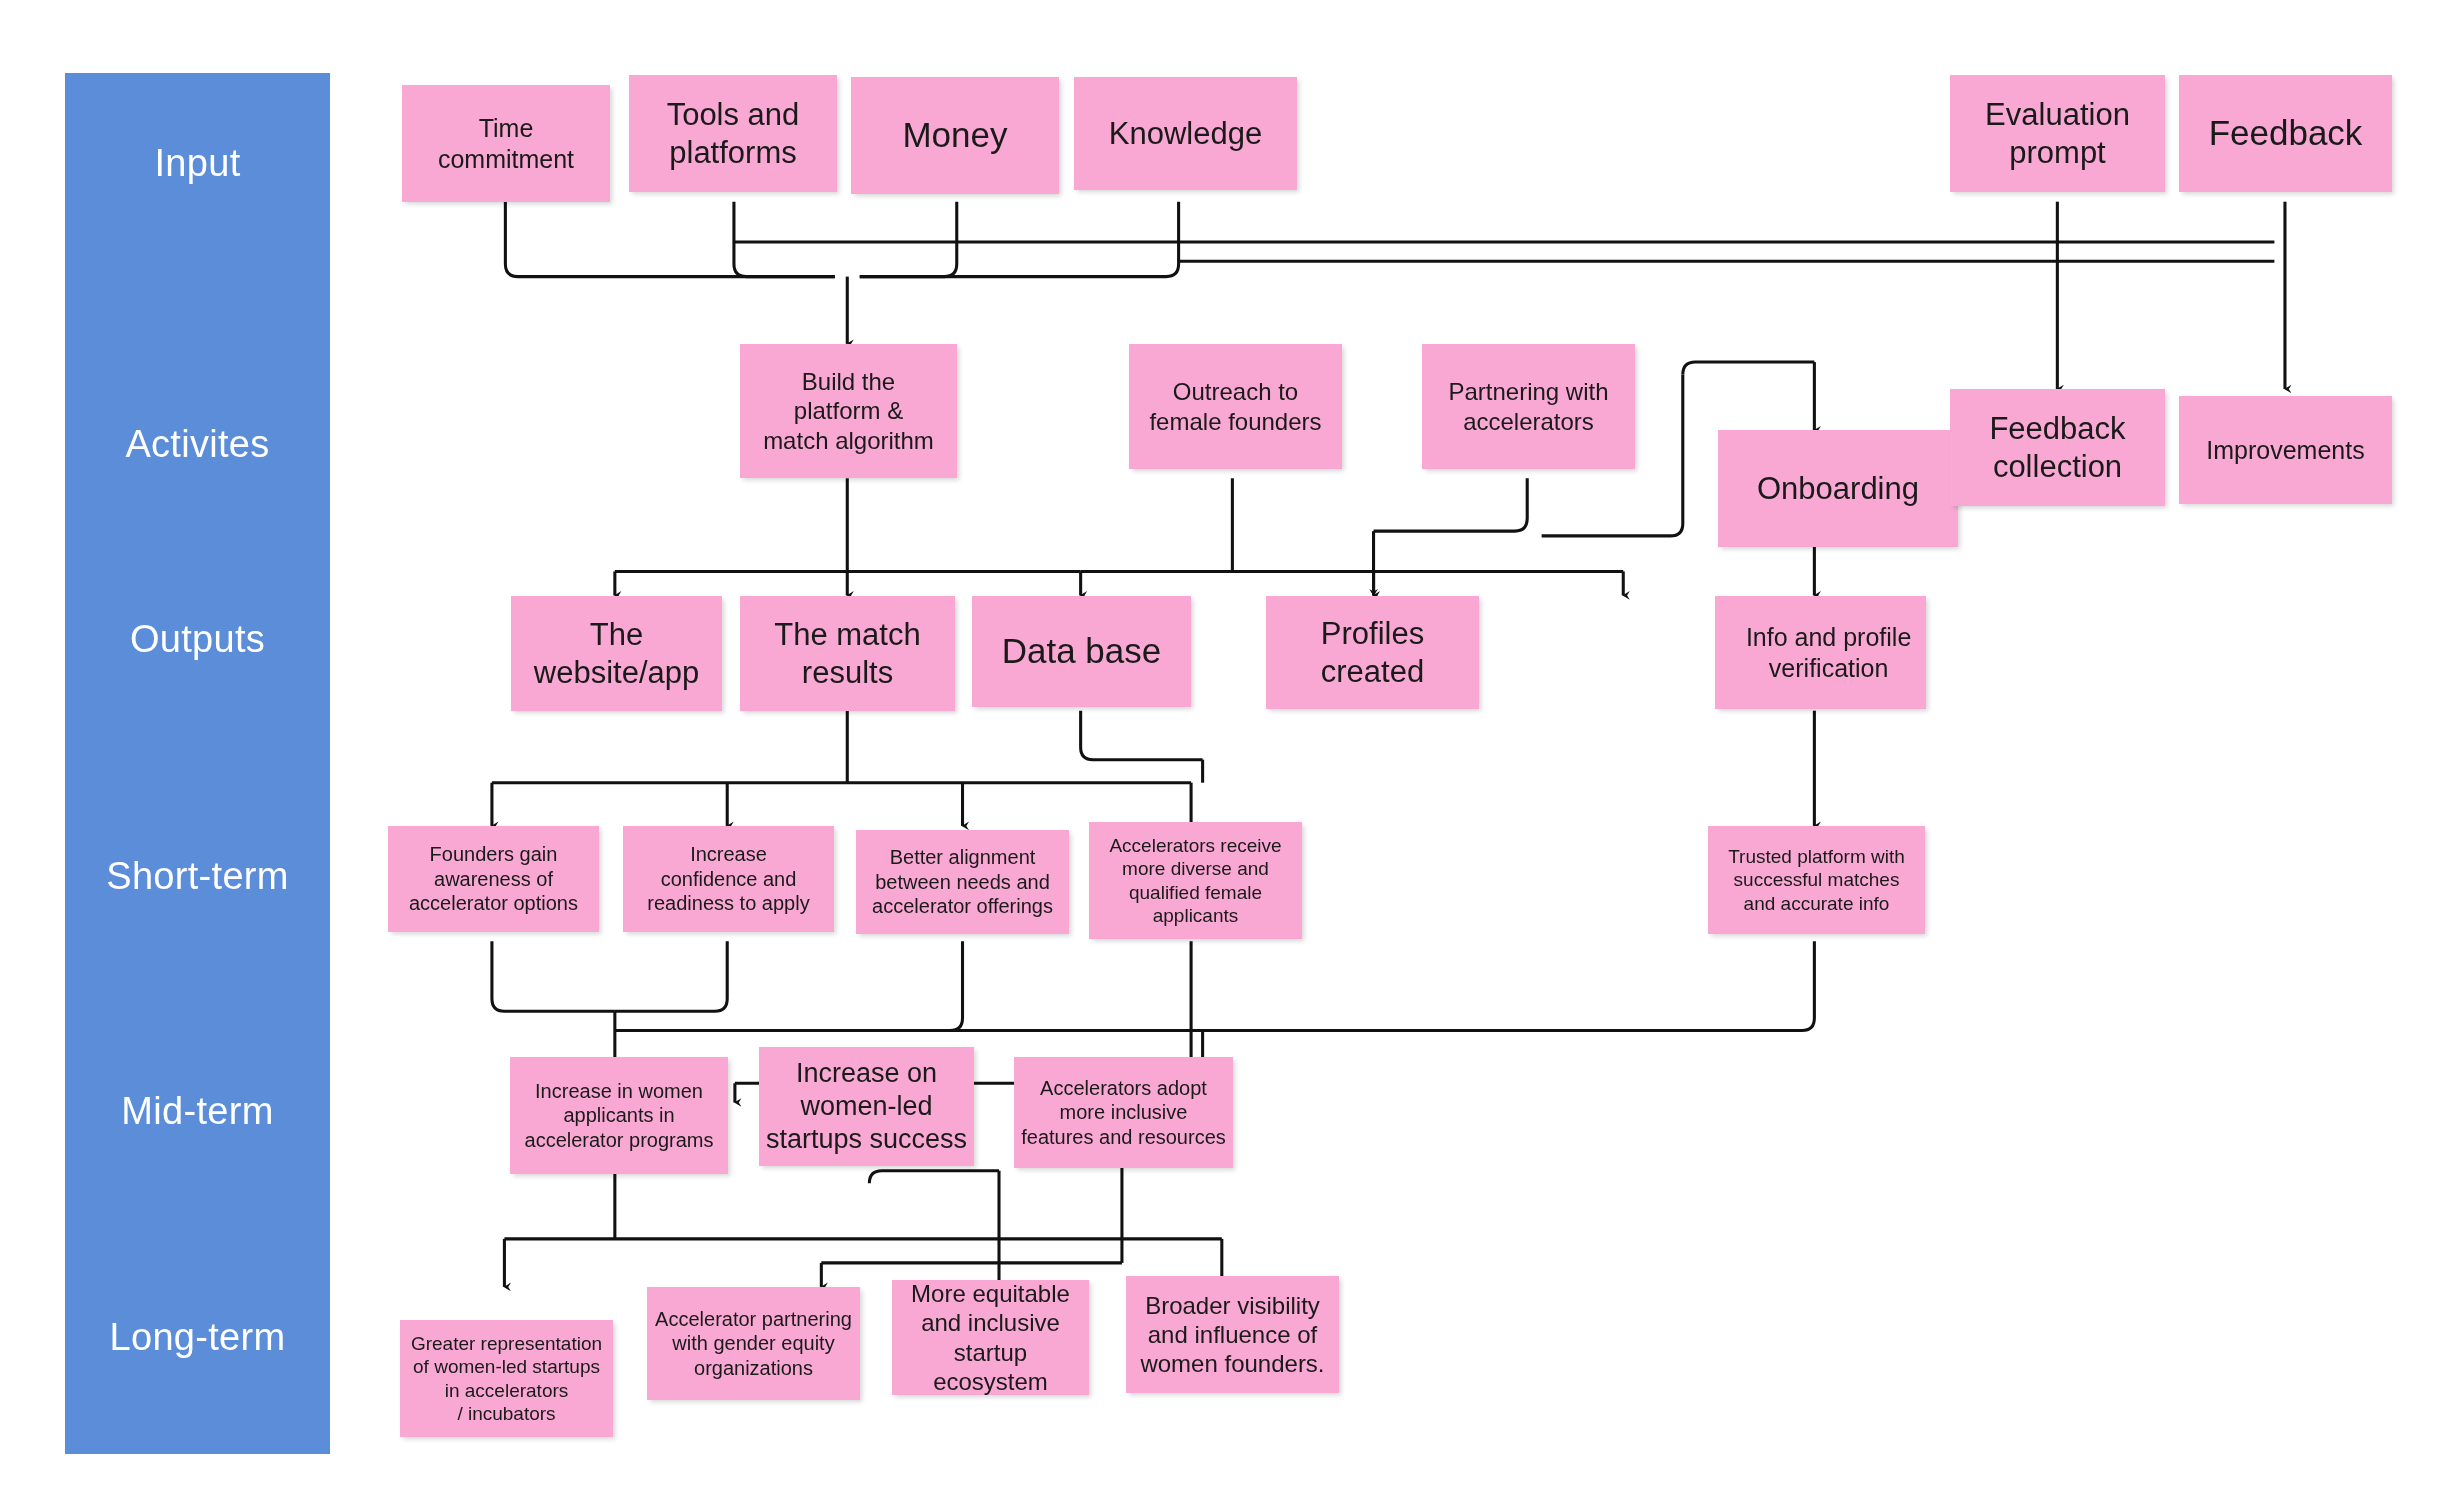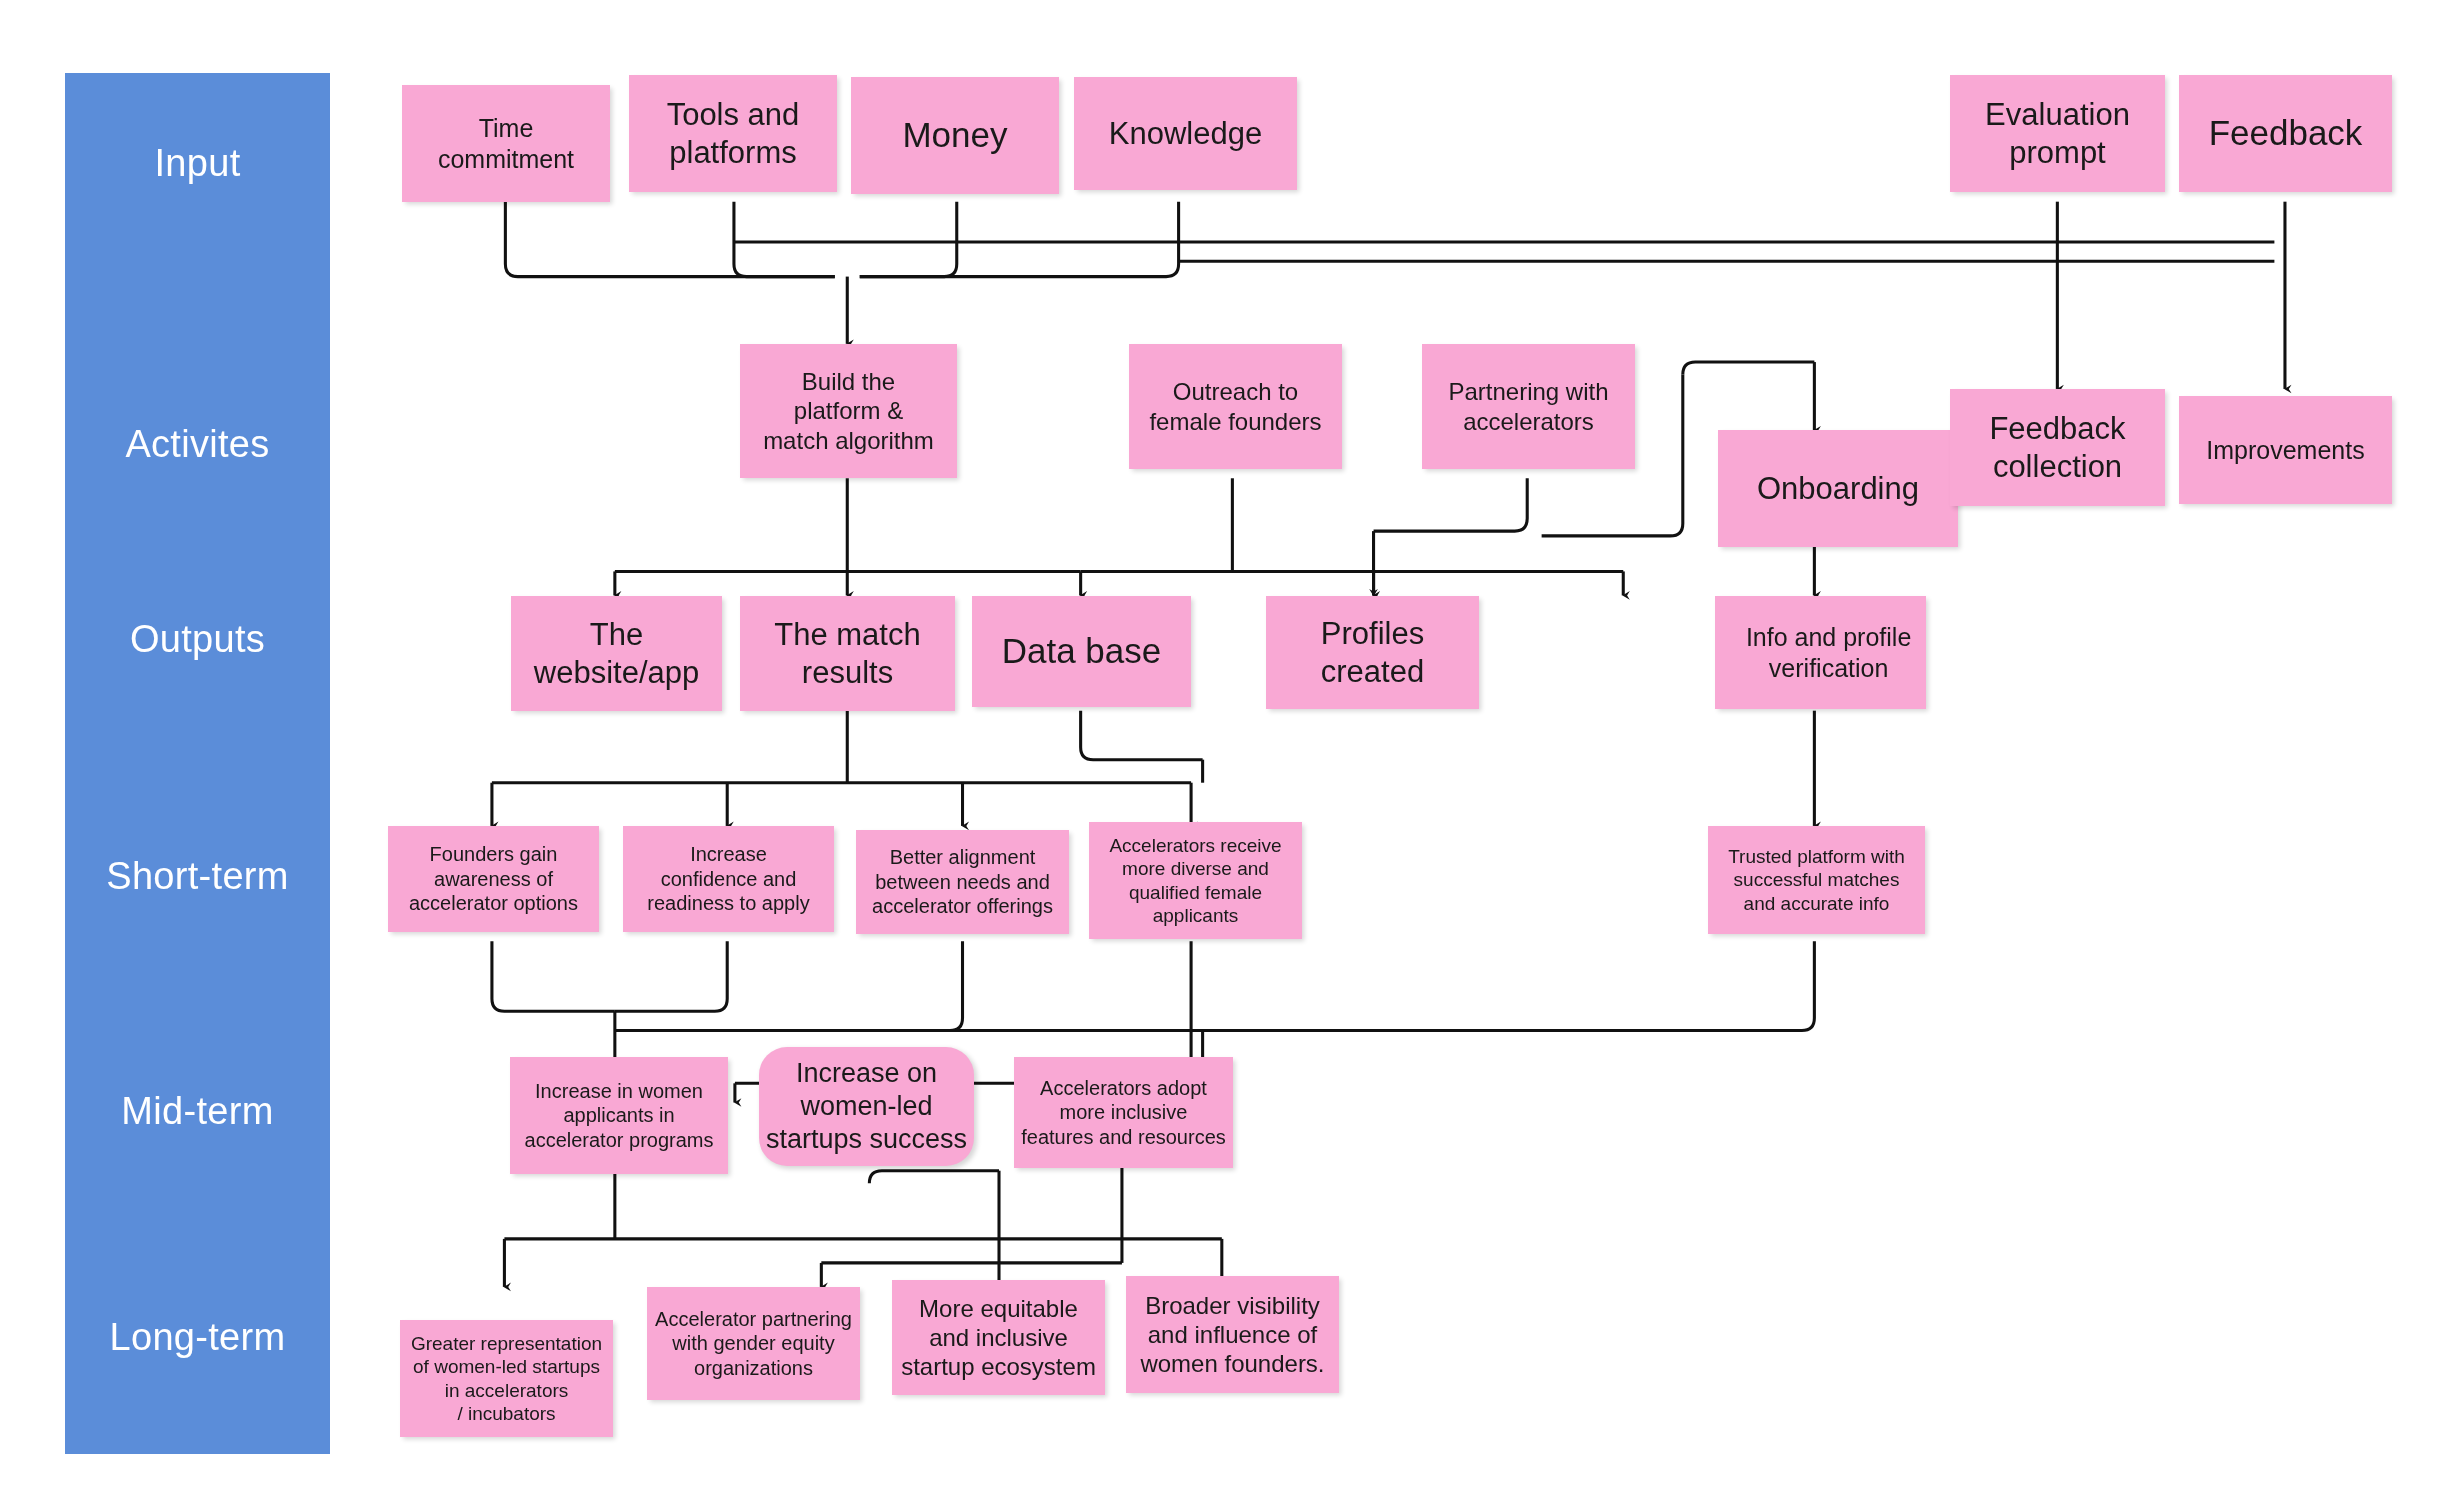--- a/index.html
+++ b/index.html
@@ -210,21 +210,21 @@
     <span>Trusted platform with
 successful matches
 and accurate info</span>
   </div>
 
   <div class="note" style="left:510px;top:1057px;width:218px;height:117px;font-size:20px;">
     <span>Increase in women
 applicants in
 accelerator programs</span>
   </div>
-  <div class="note" style="left:759px;top:1047px;width:215px;height:119px;font-size:27px;border-radius:28px;">
+  <div class="note" style="left:759px;top:1047px;width:215px;height:119px;font-size:27px;">
     <span>Increase on
 women-led
 startups success</span>
   </div>
   <div class="note" style="left:1014px;top:1057px;width:219px;height:111px;font-size:20px;">
     <span>Accelerators adopt
 more inclusive
 features and resources</span>
   </div>
 
@@ -232,21 +232,21 @@
     <span>Greater representation
 of women-led startups
 in accelerators
 / incubators</span>
   </div>
   <div class="note" style="left:647px;top:1287px;width:213px;height:113px;font-size:20px;">
     <span>Accelerator partnering
 with gender equity
 organizations</span>
   </div>
-  <div class="note" style="left:892px;top:1280px;width:213px;height:115px;font-size:24px;">
+  <div class="note" style="left:892px;top:1280px;width:197px;height:115px;font-size:24px;">
     <span>More equitable
 and inclusive
 startup ecosystem</span>
   </div>
   <div class="note" style="left:1126px;top:1276px;width:213px;height:117px;font-size:24px;">
     <span>Broader visibility
 and influence of
 women founders.</span>
   </div>
 

